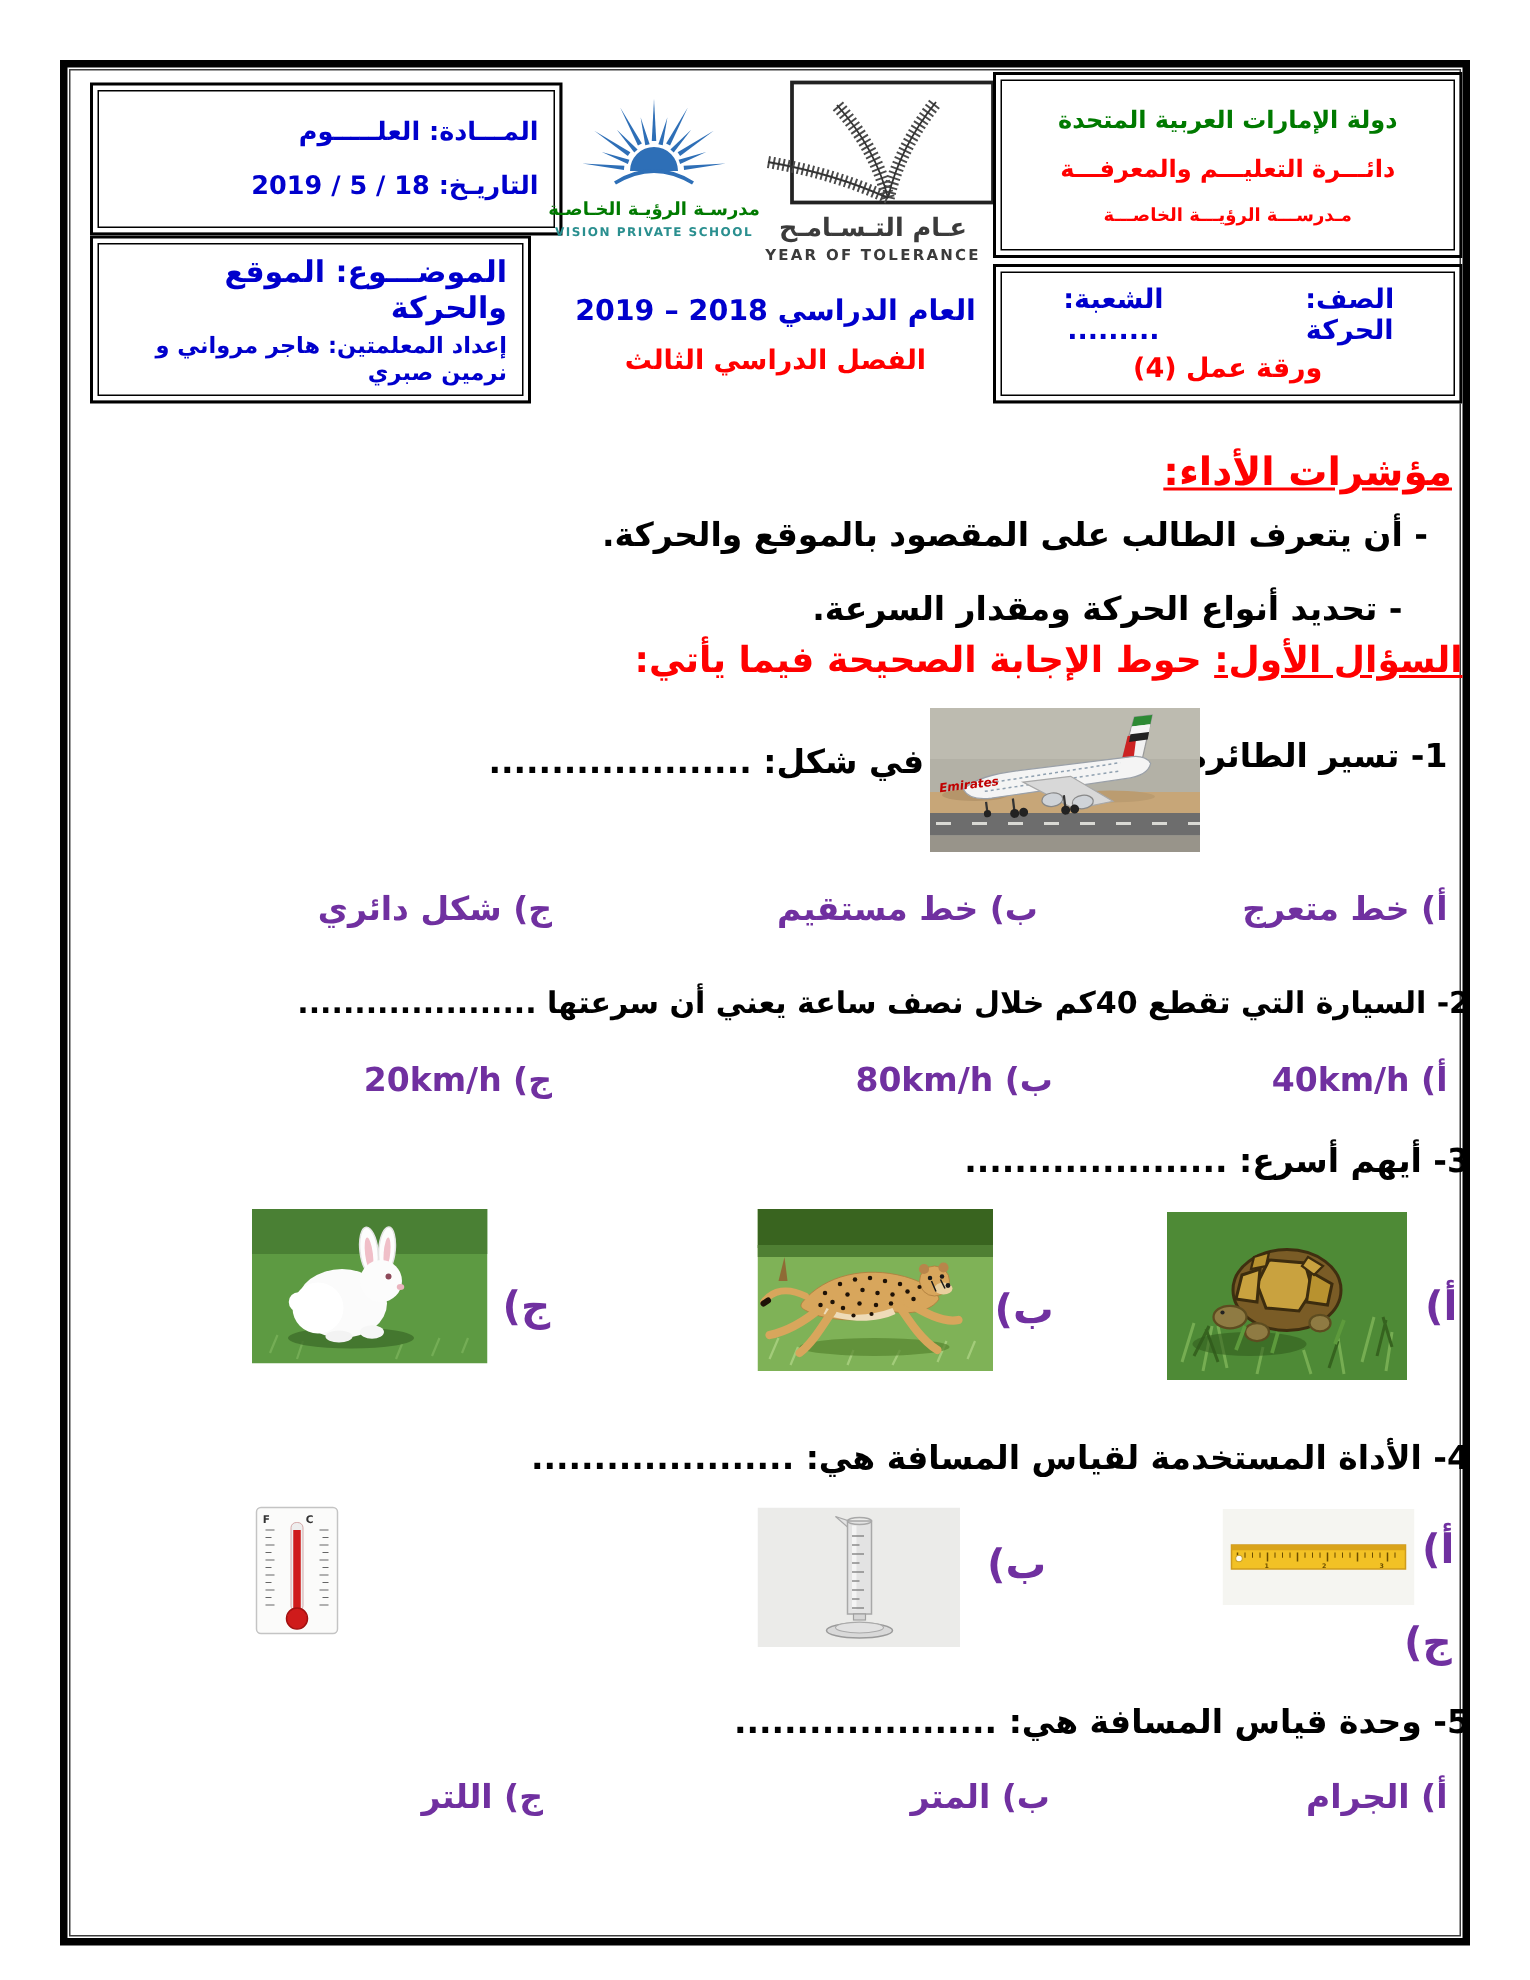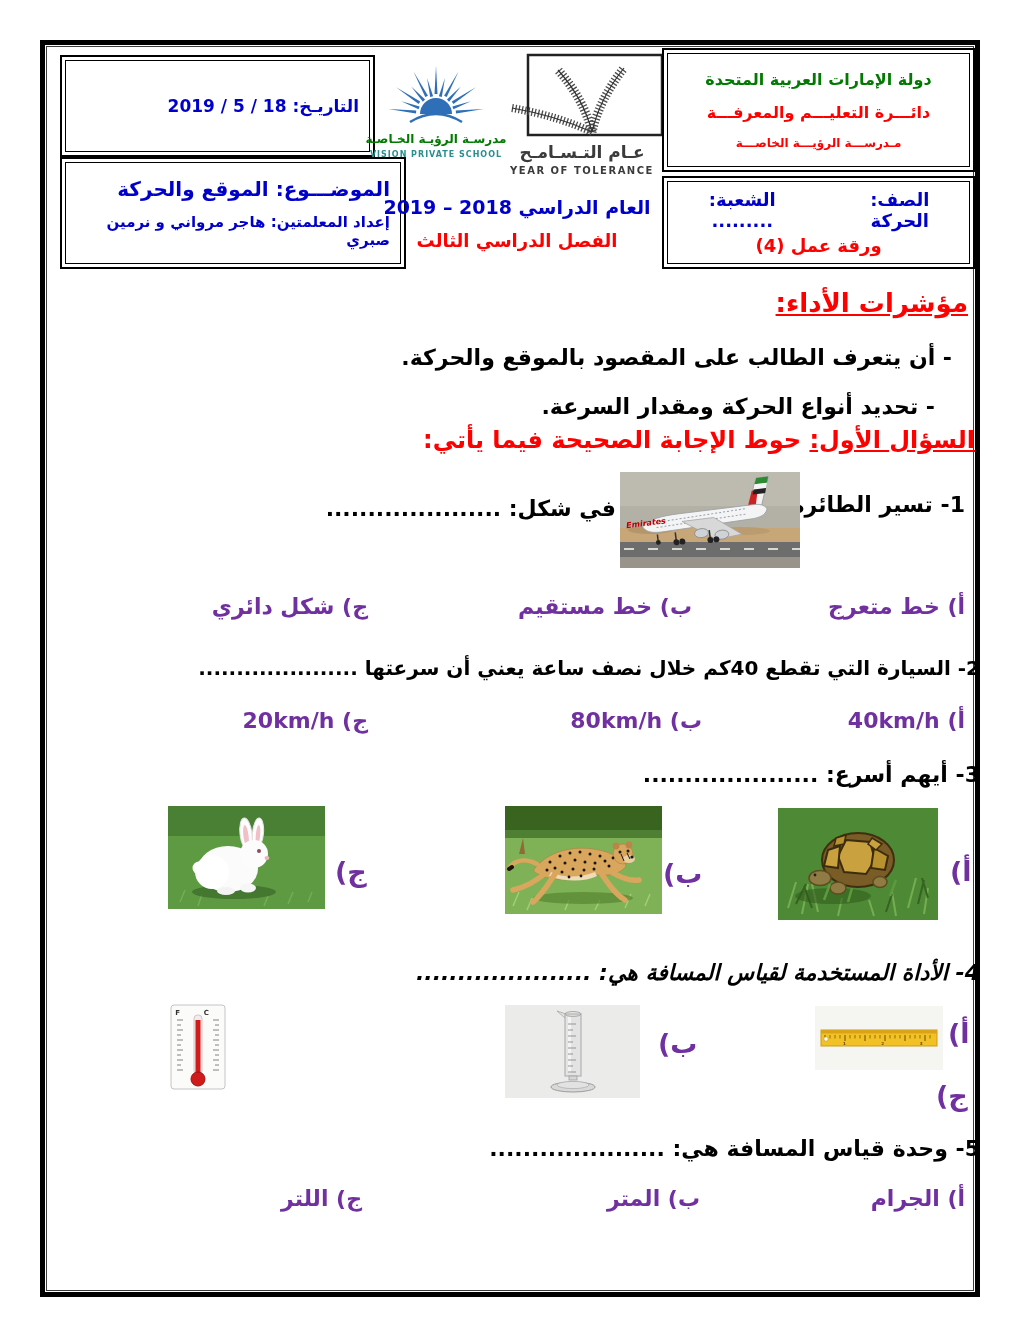--- a/index.html
+++ b/index.html
@@ -21,37 +21,38 @@
   .hbox {
     border:2px solid #000; background:#fff;
     box-shadow: inset 0 0 0 3px #fff, inset 0 0 0 4px #000;
     display:flex; flex-direction:column; justify-content:space-evenly;
     padding:6px 14px;
   }
   .blue   { color:#0000cc; }
   .red    { color:#ff0000; }
   .green  { color:#007a00; }
   .teal   { color:#2a8f8f; }
-  .u      { text-decoration:underline; }
+  .u      { text-decoration:underline;margin-top:12px; }
   .ctr    { text-align:center; }
   .rt     { text-align:right; }
   .opt    { font-size:22px; color:#7030a0; white-space:nowrap; }
   .qline  { font-size:22px; color:#000; white-space:nowrap; }
   .imglabel { font-size:27px; color:#7030a0; white-space:nowrap; }
   svg { display:block; }
 </style>
 </head>
 <body>
 
 <div class="abs frame"></div>
 
 <div class="abs hbox rt" style="left:60px; top:55px; width:315px; height:102px;">
+  <div class="blue" style="font-size:17px;">المـــادة: العلـــــوم</div>
   <div class="blue" style="font-size:17px;">التاريـخ:  18 / 5 / 2019</div>
 </div>
-<div class="abs hbox rt" style="left:60px; top:157px; width:346px; height:112px;">
+<div class="abs hbox rt" style="left:60px; top:157px; width:294px; height:112px;">
   <div class="blue" style="font-size:20px;">الموضـــوع: الموقع والحركة</div>
   <div class="blue" style="font-size:15px;">إعداد المعلمتين:  هاجر مرواني و نرمين صبري</div>
 </div>
 
 <svg class="abs" style="left:383px; top:60px;" width="106" height="66" viewBox="0 0 106 66">
   <g transform="translate(53,54)" fill="#2e6fb7">
     <polygon points="-1.5,-20 1.5,-20 0,-48" transform="rotate(-84)"></polygon>
     <polygon points="-1.5,-18 1.5,-18 0,-37" transform="rotate(-70)"></polygon>
     <polygon points="-1.5,-20 1.5,-20 0,-48" transform="rotate(-56)"></polygon>
     <polygon points="-1.5,-18 1.5,-18 0,-37" transform="rotate(-42)"></polygon>
@@ -249,21 +250,21 @@
   <circle cx="44" cy="66" r="17" fill="#ffffff"></circle>
   <circle cx="86" cy="48" r="14" fill="#fcfcfc"></circle>
   <circle cx="91" cy="45" r="2" fill="#8d4a5a"></circle>
   <ellipse cx="99" cy="52" rx="2.5" ry="2" fill="#eab4be"></ellipse>
   <ellipse cx="80" cy="82" rx="8" ry="4.5" fill="#f6f6f6"></ellipse>
   <ellipse cx="58" cy="85" rx="9" ry="4" fill="#f3f3f3"></ellipse>
   <circle cx="31" cy="62" r="6.5" fill="#ffffff"></circle>
 </svg>
 <div class="abs imglabel" style="left:335px; top:856px;">ج)</div>
 
-<div class="abs qline" style="right:40px; top:960px;font-style:italic;">4- الأداة المستخدمة لقياس المسافة هي: .....................</div>
+<div class="abs qline" style="right:40px; top:960px;">4- الأداة المستخدمة لقياس المسافة هي: .....................</div>
 
 <svg class="abs" style="left:815px; top:1006px;" width="128" height="64" viewBox="0 0 128 64">
   <rect width="128" height="64" fill="#f5f5f1"></rect>
   <rect x="6" y="24" width="116" height="16" fill="#f2c125" stroke="#cf9b1d"></rect>
   <rect x="6" y="24" width="116" height="3.5" fill="#d9a31a"></rect>
   <path d="M10,29v6 M30,29v6 M50,29v6 M70,29v6 M90,29v6 M110,29v6" stroke="#6b4e00" stroke-width="1"></path>
   <path d="M15,29v3.5 M20,29v3.5 M25,29v3.5 M35,29v3.5 M40,29v3.5 M45,29v3.5 M55,29v3.5 M60,29v3.5 M65,29v3.5 M75,29v3.5 M80,29v3.5 M85,29v3.5 M95,29v3.5 M100,29v3.5 M105,29v3.5 M115,29v3.5" stroke="#6b4e00" stroke-width="0.7"></path>
   <text x="28" y="39" font-size="4.2" fill="#6b4e00" direction="ltr" letter-spacing="17" font-family="DejaVu Sans, sans-serif">1 2 3 4 5 6</text>
   <circle cx="11" cy="33" r="2.2" fill="#fdfdf9" stroke="#caa22a" stroke-width="0.7"></circle>
 </svg>

